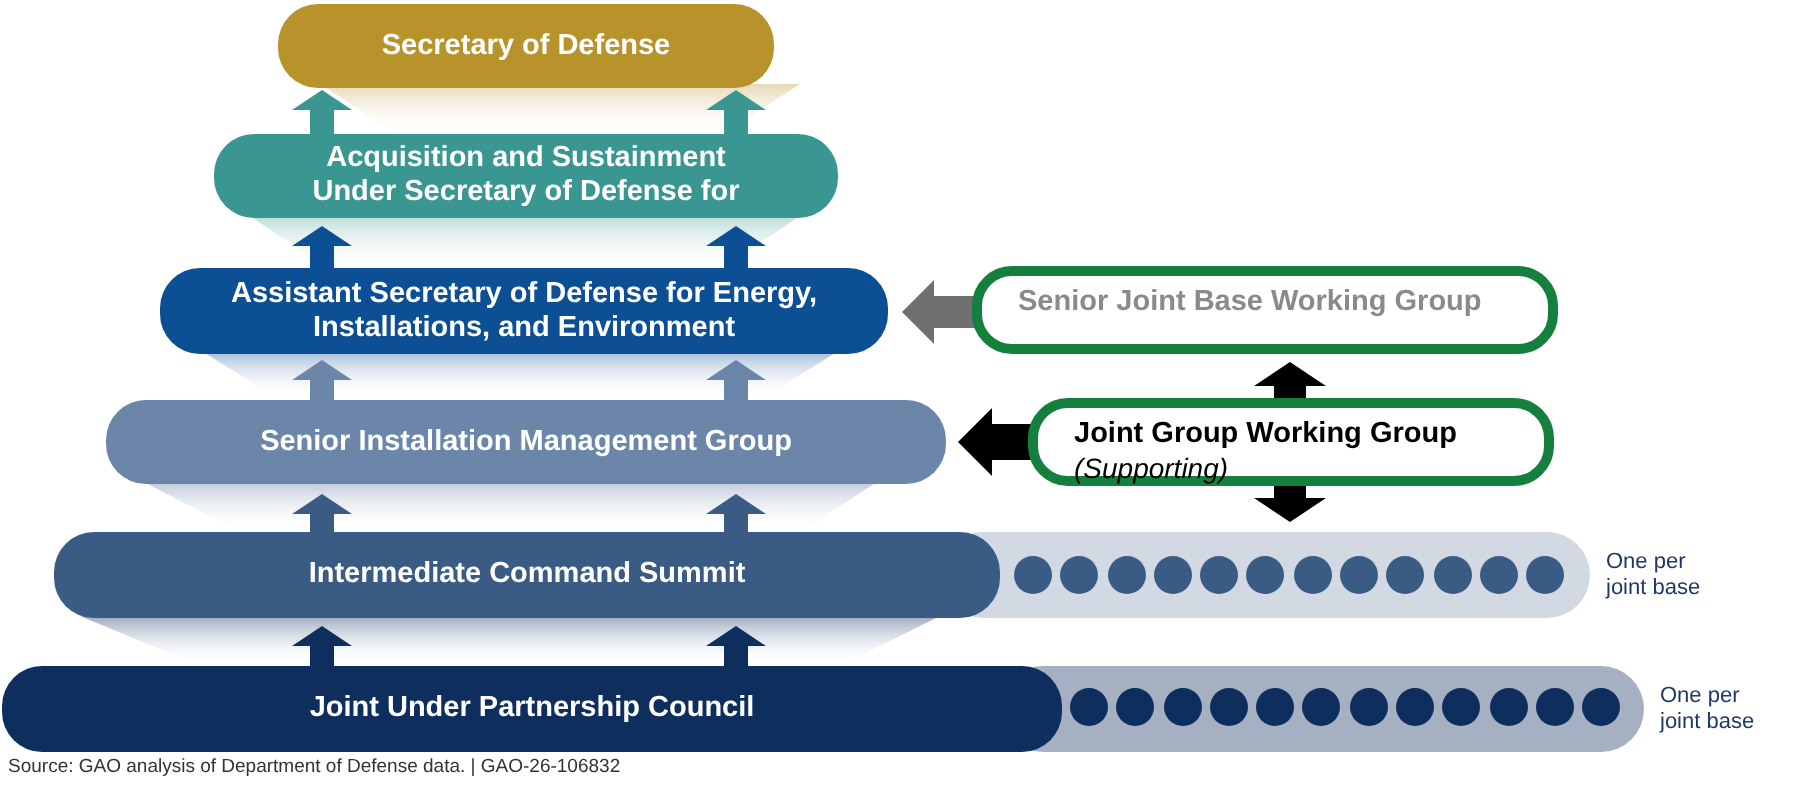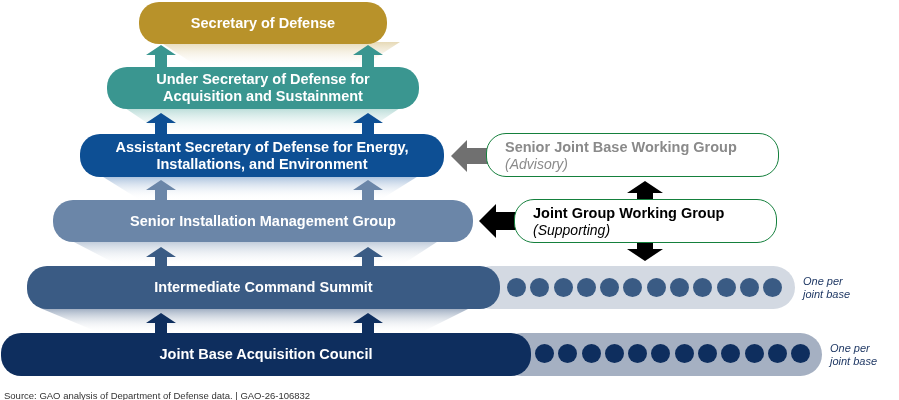--- a/index.html
+++ b/index.html
@@ -8,26 +8,26 @@
   .abs { position: absolute; }
   .tier { position: absolute; border-radius: 20px; color: #ffffff; font-weight: bold;
           display: flex; align-items: center; justify-content: center; text-align: center;
           font-size: 14.5px; line-height: 17px; z-index: 3; }
   .tier span { display: block; }
   .arrow { position: absolute; width: 30px; height: 20px; z-index: 2; }
   .arrow svg { display: block; }
   .track { position: absolute; border-radius: 22px; z-index: 2; }
   .dots { position: absolute; display: flex; gap: 4.3px; z-index: 3; }
   .dot { width: 19px; height: 19px; border-radius: 50%; }
-  .side-box { position: absolute; background: #fff; border: 1px solid #15803d; border-radius: 20px;
+  .side-box { position: absolute; background: #fff; border: 5px solid #15803d; border-radius: 20px;
               z-index: 3; box-sizing: border-box; padding-left: 18px; }
   .side-title { font-weight: bold; font-size: 14.5px; line-height: 17px; display: block; }
   .side-sub { font-style: italic; font-size: 14px; line-height: 16px; display: block; }
-  .note { position: absolute; font-style: italic; font-size: 11px; line-height: 13px; color: #1f3864; }
-  .source { position: absolute; left: 4px; top: 390px; font-size: 9.5px; color: #333; }
+  .note { position: absolute; font-size: 11px; line-height: 13px; color: #1f3864; }
+  .source { position: absolute; left: 4px; top: 378px; font-size: 9.5px; color: #333; }
 </style>
 </head>
 <body>
 
 <svg class="abs" width="899" height="400" style="left:0;top:0;z-index:1">
   <defs>
     <linearGradient id="g1" x1="0" y1="0" x2="0" y2="1">
         <stop offset="0" stop-color="#e6d9b6"></stop>
         <stop offset="1" stop-color="#ffffff" stop-opacity="0"></stop>
       </linearGradient>
@@ -106,38 +106,38 @@
     </svg>
   </div>
 
 <div class="tier" style="left: 139px; top: 2px; width: 248px; height: 42px; background: rgb(184, 146, 42);">
   <div>
       <span>Secretary of Defense</span>
     </div>
 </div>
 <div class="tier" style="left: 107px; top: 67px; width: 312px; height: 42px; background: rgb(58, 150, 144);">
   <div>
+      <span>Acquisition and Sustainment</span>
       <span>Under Secretary of Defense for</span>
-      <span>Acquisition and Sustainment</span>
     </div>
 </div>
 <div class="tier" style="left: 80px; top: 134px; width: 364px; height: 43px; background: rgb(13, 79, 148); align-items: center;">
   <div>
       <span>Assistant Secretary of Defense for Energy,</span>
       <span>Installations, and Environment</span>
     </div>
 </div>
 <div class="tier" style="left: 53px; top: 200px; width: 420px; height: 42px; background: rgb(107, 134, 168);">
   <span>Senior Installation Management Group</span>
 </div>
 <div class="tier" style="left: 27px; top: 266px; width: 473px; height: 43px; background: rgb(58, 91, 132);">
   <span>Intermediate Command Summit</span>
 </div>
 <div class="tier" style="left: 1px; top: 333px; width: 530px; height: 43px; background: rgb(14, 46, 94);">
-  <span>Joint Base Acquisition Council</span>
+  <span>Joint Under Partnership Council</span>
 </div>
 
 <div class="track" style="left: 470px; top: 266px; width: 325px; height: 43px; background: rgb(211, 217, 226);"></div>
 <div class="dots" style="left:507px;top:278px;">
     <div class="dot" style="background: rgb(58, 91, 132);"></div>
     <div class="dot" style="background: rgb(58, 91, 132);"></div>
     <div class="dot" style="background: rgb(58, 91, 132);"></div>
     <div class="dot" style="background: rgb(58, 91, 132);"></div>
     <div class="dot" style="background: rgb(58, 91, 132);"></div>
     <div class="dot" style="background: rgb(58, 91, 132);"></div>
@@ -173,21 +173,20 @@
   <span style="display:block">joint base</span>
 </div>
 
 <div class="abs" style="left:451px;top:140px;z-index:3">
   <svg width="40" height="32">
       <polygon points="0,16 16,0 16,8 40,8 40,24 16,24 16,32" fill="#707070"></polygon>
     </svg>
 </div>
 <div class="side-box" style="left:486px;top:133px;width:293px;height:44px;padding-top:5px;">
   <span class="side-title" style="color:#8a8a8a">Senior Joint Base Working Group</span>
-  <span class="side-sub" style="color:#8a8a8a">(Advisory)</span>
 </div>
 
 <div class="abs" style="left:627px;top:181px;z-index:3">
   <svg width="36" height="20">
       <polygon points="18,0 36,12 26,12 26,20 10,20 10,12 0,12" fill="#000"></polygon>
     </svg>
 </div>
 <div class="abs" style="left:627px;top:241px;z-index:3">
   <svg width="36" height="20">
       <polygon points="10,0 26,0 26,8 36,8 18,20 0,8 10,8" fill="#000"></polygon>

